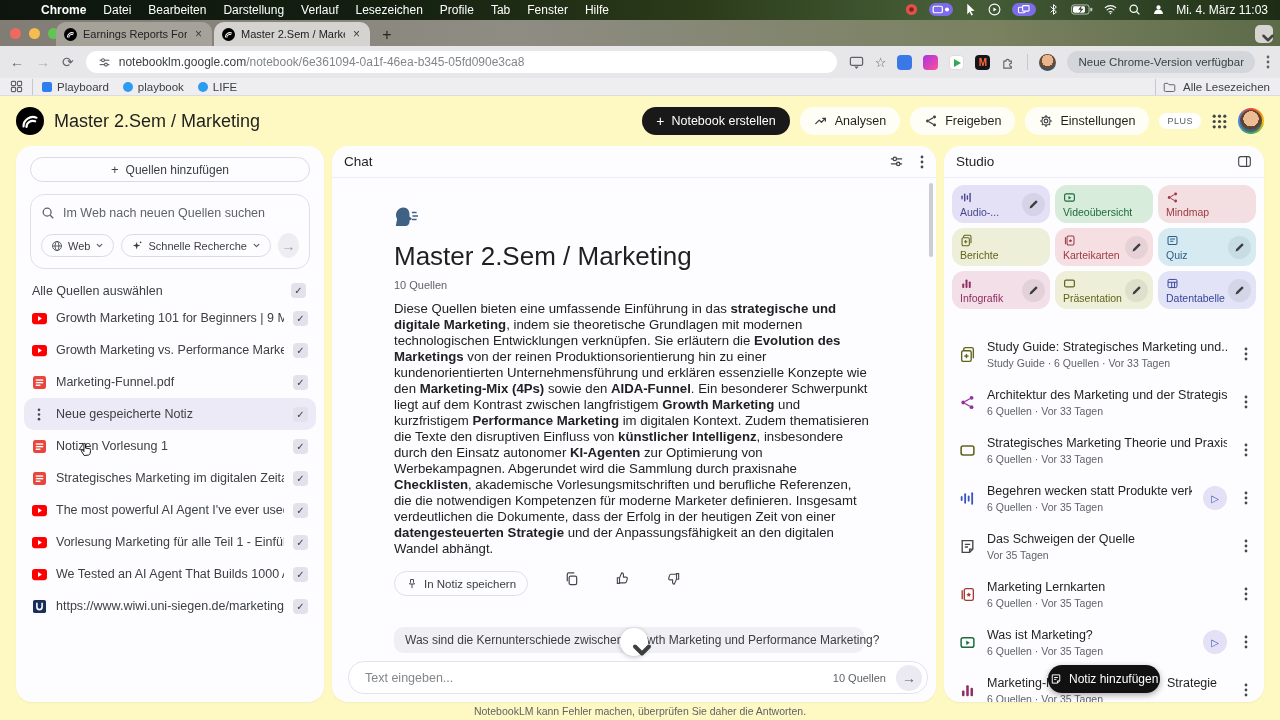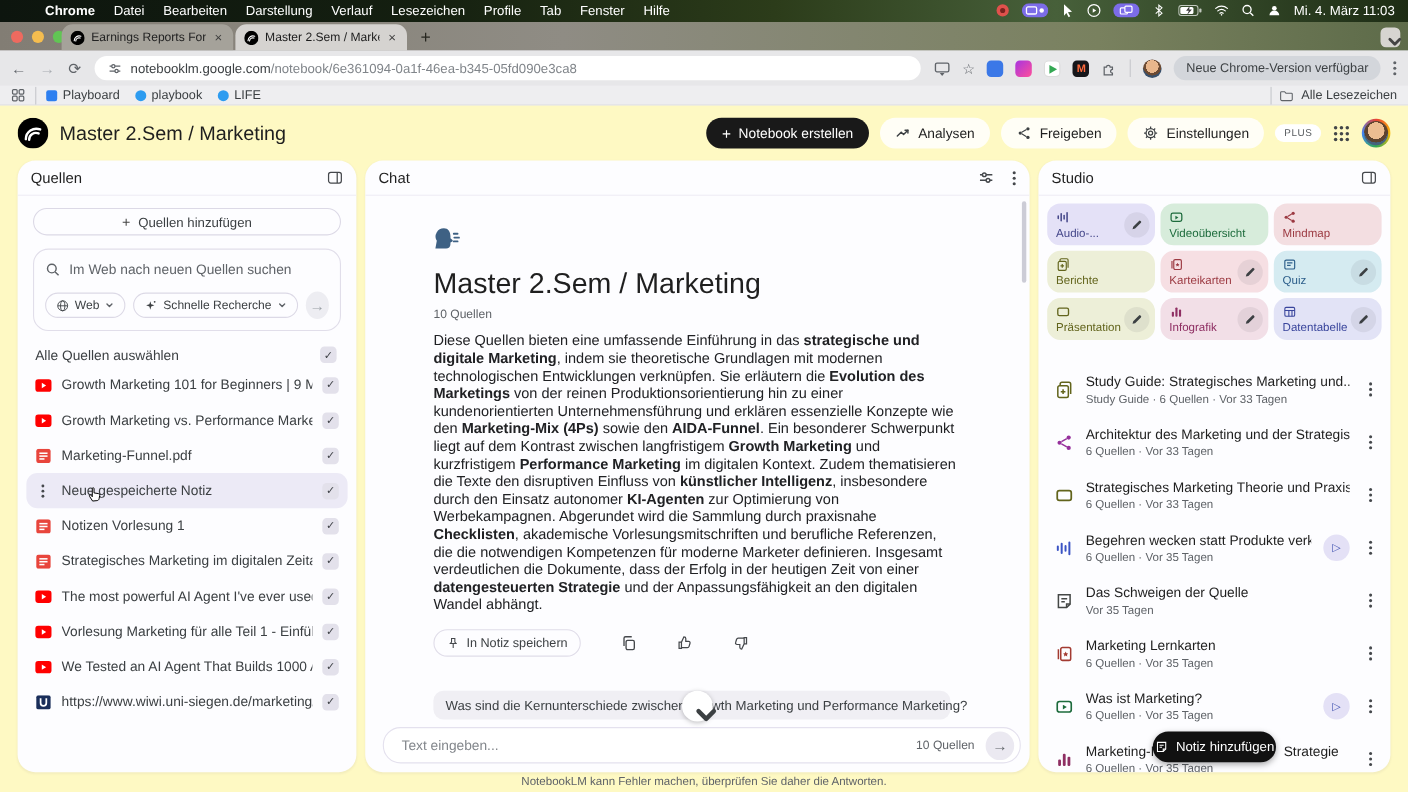--- a/index.html
+++ b/index.html
@@ -108,21 +108,21 @@
 
   
   #chat-panel { flex:1; }
   #chat-scroll { position:absolute; top:33px; left:0; right:0; bottom:46px; overflow:hidden; }
   #chat-col { width:480px; margin:0 auto; padding-top:27px; }
   #chat-emoji { width:24px; height:22px; }
   #chat-doc-title { margin-top:9px; font-size:26px; font-weight:400; color:#1f1f1f; }
   #chat-doc-meta { margin-top:7px; font-size:11px; color:#5f6368; }
   #chat-summary { margin-top:10px; width:476px; font-size:13.2px; line-height:16px; color:#202124; }
   #chat-summary b { font-weight:700; }
-  #chat-actions { margin-top:14px; display:flex; align-items:center; gap:36px; }
+  #chat-actions { margin-top:14px; display:flex; align-items:flex-start; gap:36px; }
   #save-note-btn { height:25px; border:1px solid #e0dde9; border-radius:13px; display:flex; align-items:center; gap:6px; padding:0 11px; font-size:11.5px; color:#3c4043; }
   #save-note-btn .ic { width:12px; height:12px; color:#45484c; }
   .act-ic { width:15px; height:15px; color:#45484c; }
   #suggestions { margin-top:31px; }
   .sugg { width:fit-content; max-width:470px; background:#f0eff4; border-radius:9px; padding:6px 11px; font-size:12px; color:#3c4043; margin-bottom:13px; white-space:nowrap; }
   #scroll-down-btn { position:absolute; left:50%; margin-left:-14px; bottom:46px; width:28px; height:28px; border-radius:50%; background:#fff; box-shadow:0 1px 5px rgba(0,0,0,.25); color:#3c4043; z-index:5; }
   #scroll-down-btn .ic { width:12px; height:12px; margin:8px; }
   #chat-inputbar { position:absolute; left:16px; right:8px; bottom:8px; height:33px; background:#fff; border:1px solid #e4e1ee; border-radius:16px; display:flex; align-items:center; padding:0 5px 0 16px; }
   #chat-input { flex:1; border:none; outline:none; font-size:12.5px; color:#3c4043; font-family:inherit; background:transparent; }
   #chat-input::placeholder { color:#83878c; opacity:1; }
@@ -419,29 +419,20 @@
           </span>
         <span id="header-avatar">
             <i></i>
           </span>
       </div>
     </div>
 
     <div id="panels">
 
       <section class="panel" id="sources-panel">
-        <div class="panel-header">
-          <span>Quellen</span>
-          <span class="ic ph-ic" id="src-panel-ic">
-              <svg viewBox="0 0 16 16" fill="none" stroke="currentColor" stroke-width="1.2">
-                <rect x="1.8" y="2.8" width="12.4" height="10.4" rx="2.2"></rect>
-                <line x1="10.2" y1="2.8" x2="10.2" y2="13.2"></line>
-              </svg>
-            </span>
-        </div>
         <div id="add-src-btn">
           <span class="plus-glyph">+</span>
           <span>Quellen hinzufügen</span>
         </div>
         <div id="search-card">
           <div id="search-row">
             <span class="ic" id="mag-ic">
                 <svg viewBox="0 0 16 16" fill="none" stroke="currentColor" stroke-width="1.5">
                   <circle cx="7" cy="7" r="4.5"></circle>
                   <line x1="10.5" y1="10.5" x2="14" y2="14"></line>
@@ -760,42 +751,42 @@
                   <line x1="5" y1="9" x2="9" y2="9"></line>
                 </svg>
               </span>
               <div class="t-label" style="color: rgb(44, 94, 138);">Quiz</div>
               <span class="t-pencil"><span class="ic">
                   <svg viewBox="0 0 14 14" fill="currentColor">
                     <path d="M2 12l.8-3L9.5 2.3a1.2 1.2 0 0 1 1.7 0l.5.5a1.2 1.2 0 0 1 0 1.7L5 11.2z"></path>
                   </svg>
                 </span></span>
             </div>
-            <div class="tile" style="background: rgb(237, 239, 216);">
-              <span class="ic t-ic" style="color: rgb(98, 100, 28);">
-                <svg viewBox="0 0 16 16" fill="none" stroke="currentColor" stroke-width="1.5">
-                  <rect x="2" y="3.8" width="12" height="8.4" rx="1.8"></rect>
-                </svg>
-              </span>
-              <div class="t-label" style="color: rgb(98, 100, 28);">Präsentation</div>
-              <span class="t-pencil"><span class="ic">
-                  <svg viewBox="0 0 14 14" fill="currentColor">
-                    <path d="M2 12l.8-3L9.5 2.3a1.2 1.2 0 0 1 1.7 0l.5.5a1.2 1.2 0 0 1 0 1.7L5 11.2z"></path>
-                  </svg>
-                </span></span>
-            </div>
             <div class="tile" style="background: rgb(242, 223, 231);">
               <span class="ic t-ic" style="color: rgb(143, 47, 99);">
                 <svg viewBox="0 0 16 16" fill="currentColor">
                   <rect x="2.8" y="8" width="2.4" height="5.5" rx="1"></rect>
                   <rect x="6.8" y="3" width="2.4" height="10.5" rx="1"></rect>
                   <rect x="10.8" y="5.5" width="2.4" height="8" rx="1"></rect>
                 </svg>
               </span>
               <div class="t-label" style="color: rgb(143, 47, 99);">Infografik</div>
+              <span class="t-pencil"><span class="ic">
+                  <svg viewBox="0 0 14 14" fill="currentColor">
+                    <path d="M2 12l.8-3L9.5 2.3a1.2 1.2 0 0 1 1.7 0l.5.5a1.2 1.2 0 0 1 0 1.7L5 11.2z"></path>
+                  </svg>
+                </span></span>
+            </div>
+            <div class="tile" style="background: rgb(237, 239, 216);">
+              <span class="ic t-ic" style="color: rgb(98, 100, 28);">
+                <svg viewBox="0 0 16 16" fill="none" stroke="currentColor" stroke-width="1.5">
+                  <rect x="2" y="3.8" width="12" height="8.4" rx="1.8"></rect>
+                </svg>
+              </span>
+              <div class="t-label" style="color: rgb(98, 100, 28);">Präsentation</div>
               <span class="t-pencil"><span class="ic">
                   <svg viewBox="0 0 14 14" fill="currentColor">
                     <path d="M2 12l.8-3L9.5 2.3a1.2 1.2 0 0 1 1.7 0l.5.5a1.2 1.2 0 0 1 0 1.7L5 11.2z"></path>
                   </svg>
                 </span></span>
             </div>
             <div class="tile" style="background: rgb(226, 227, 246);">
               <span class="ic t-ic" style="color: rgb(57, 69, 156);">
                 <svg viewBox="0 0 16 16" fill="none" stroke="currentColor" stroke-width="1.2">
                   <rect x="2.5" y="3" width="11" height="10" rx="1.5"></rect>

